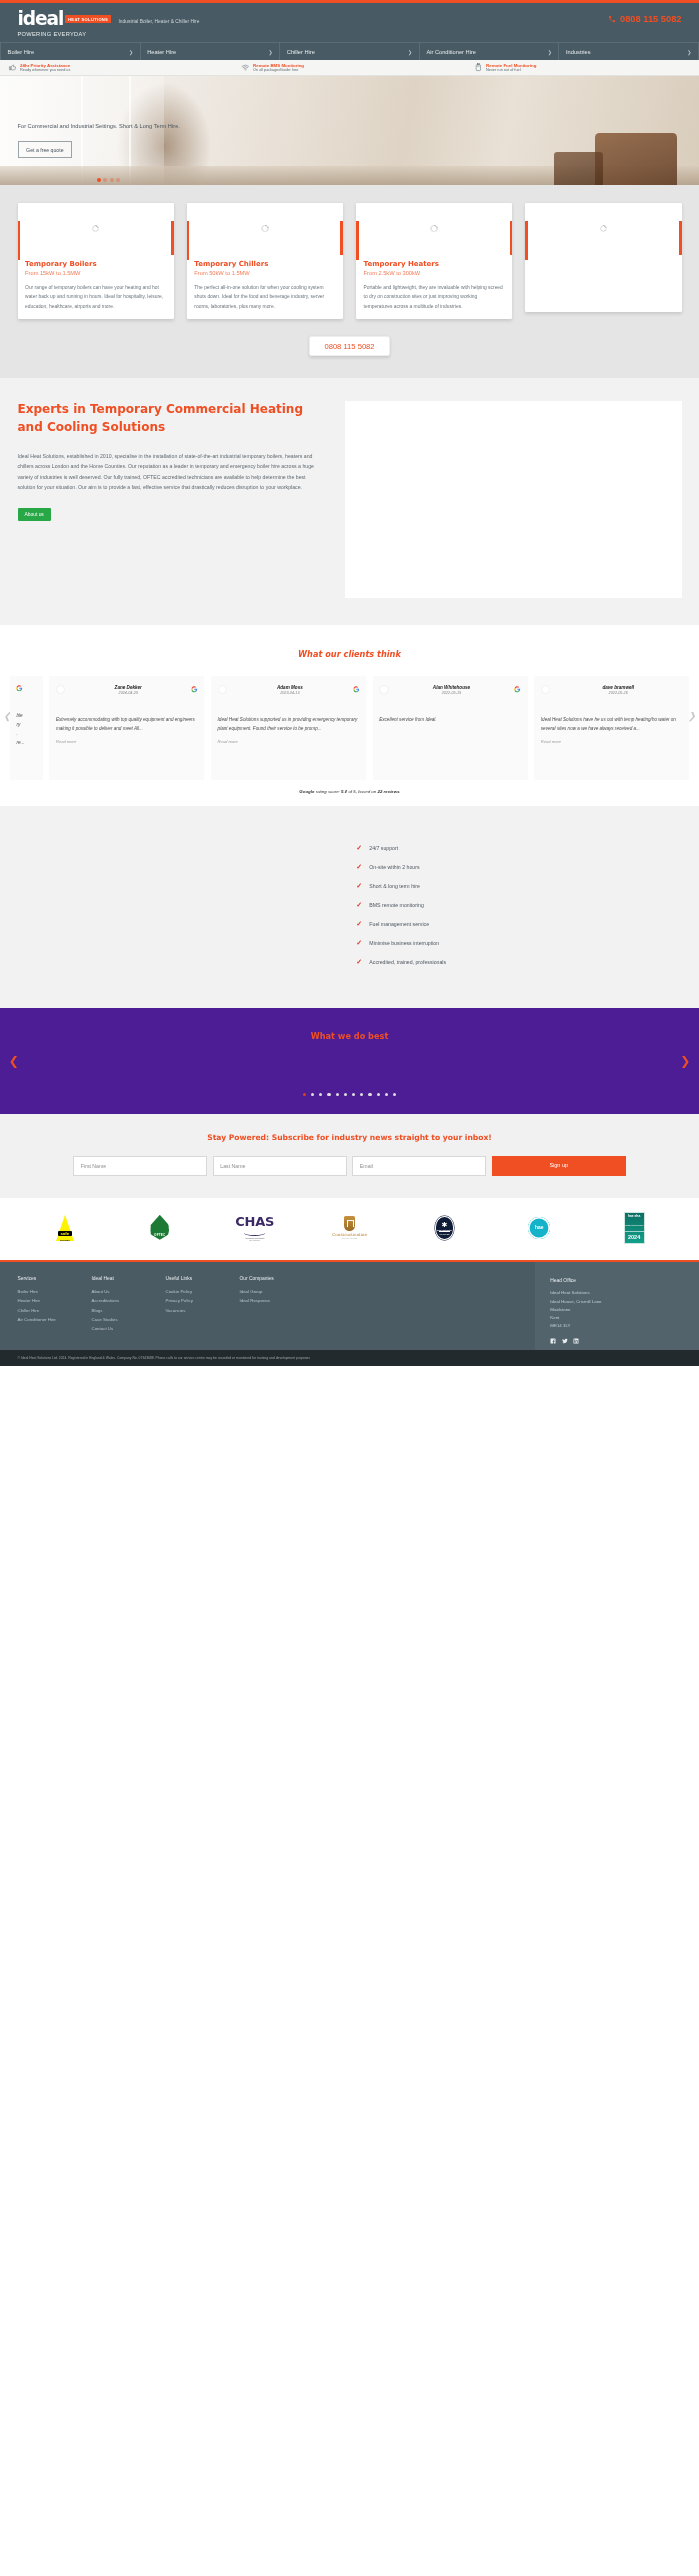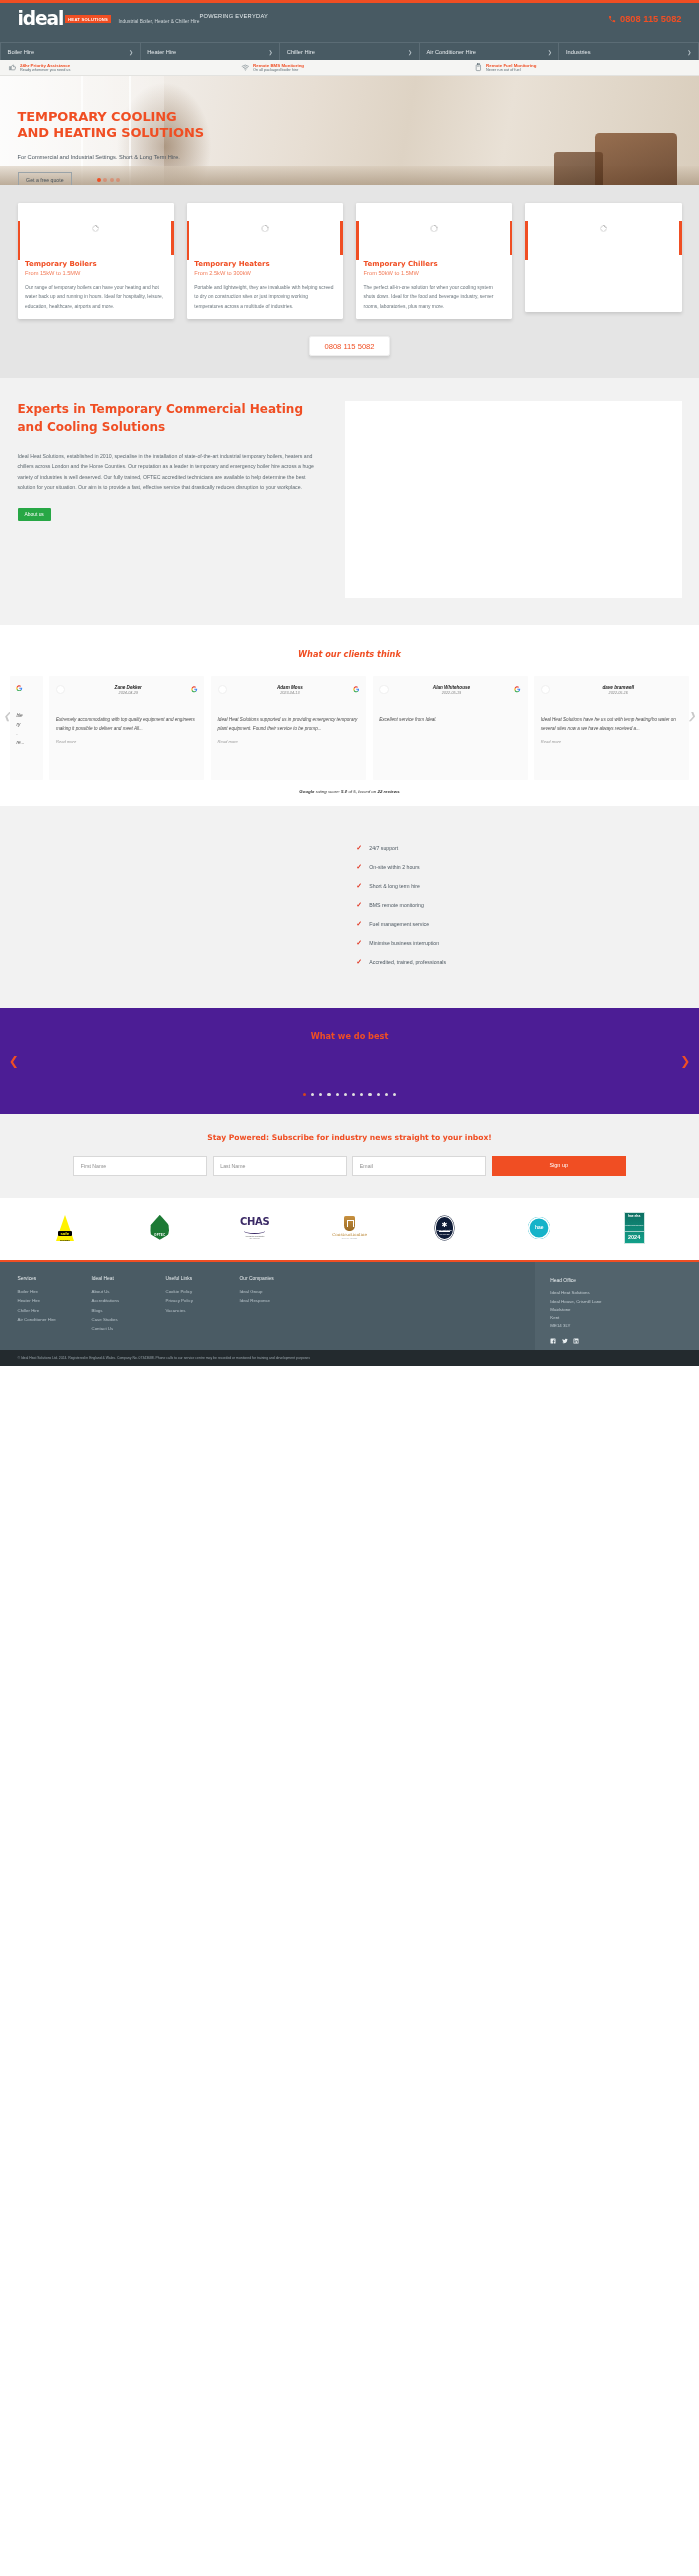--- a/index.html
+++ b/index.html
@@ -10,21 +10,21 @@
     color:#333;
     -webkit-font-smoothing:antialiased;
   }
   .page{width:699px;position:relative;}
 
   
   .top-stripe{height:3.3px;background:#f04e23;width:100%;}
 
   
   .header{background:#485a63;height:39px;position:relative;display:flex;align-items:flex-start;}
-  .logo-block{margin-left:17.5px;margin-top:6.6px;display:flex;flex-direction:row;}
+  .logo-block{margin-left:17.5px;margin-top:6.6px;display:flex;flex-direction:column;}
   .logo-row{display:flex;align-items:center;}
   .logo-word{
     font-family:"DejaVu Sans", sans-serif;
     font-weight:bold;font-size:18.6px;color:#fff;letter-spacing:-1.1px;line-height:1;
     position:relative;
   }
   .logo-badge{
     background:#f04e23;color:#fff;font-size:4.1px;font-weight:bold;
     padding:1.6px 2.7px;margin-left:2.2px;letter-spacing:0.3px;white-space:nowrap;
   }
@@ -188,21 +188,21 @@
   .gs-reg{position:absolute;left:1.1px;bottom:0;width:16.4px;text-align:center;font-size:1.9px;color:#000;font-weight:bold;}
 
   
   .of{width:18.6px;height:26px;position:relative;}
   .of-leaf{width:18.6px;height:25px;background:#1d7a35;border-radius:50% 50% 50% 50% / 62% 62% 38% 38%;
     clip-path:polygon(50% 0,100% 42%,100% 78%,50% 100%,0 78%,0 42%);}
   .of-txt{position:absolute;left:0;right:0;bottom:3.8px;text-align:center;color:#fff;font-size:3.1px;font-weight:bold;letter-spacing:0.2px;}
 
   
   .chas{text-align:center;}
-  .chas-w{color:#3b2a66;font-family:"DejaVu Sans",sans-serif;font-weight:bold;font-size:10px;letter-spacing:-0.3px;}
+  .chas-w{color:#3b2a66;font-family:"DejaVu Sans",sans-serif;font-weight:bold;font-size:13px;letter-spacing:-0.3px;}
   .chas-arc{width:21px;height:6px;border-bottom:1.4px solid #3b2a66;border-radius:0 0 50% 50%;margin:0.5px auto 0;}
   .chas-s1{font-size:2px;color:#555;margin-top:1.1px;}
   .chas-s2{font-size:1.9px;color:#777;}
 
   
   .cl{text-align:center;}
   .cl-badge{width:11.5px;height:14.7px;margin:0 auto;background:linear-gradient(180deg,#c8913f,#9a6a24);
     border-radius:1.6px 1.6px 40% 40%;position:relative;}
   .cl-badge::after{content:"";position:absolute;left:3.3px;top:3.8px;width:4.9px;height:6.6px;
     border:0.9px solid #fff;border-bottom:none;}
@@ -327,24 +327,20 @@
 
   <div class="hero">
     <div class="hero-bg"></div>
     <div class="hero-glass"></div>
     <div class="hero-glassbar" style="left:81px"></div>
     <div class="hero-glassbar" style="left:129px"></div>
     <div class="hero-desk"></div>
     <div class="hero-chair"></div>
     <div class="hero-chair2"></div>
     <div class="hero-inner">
-      <div class="hero-h1">
-        <div>TEMPORARY COOLING</div>
-        <div>AND HEATING SOLUTIONS</div>
-      </div>
       <div class="hero-sub">For Commercial and Industrial Settings. Short &amp; Long Term Hire.</div>
       <div class="hero-btn">Get a free quote</div>
     </div>
     <div class="hero-dots">
       <span class="hero-dot on"></span>
       <span class="hero-dot"></span>
       <span class="hero-dot"></span>
       <span class="hero-dot"></span>
     </div>
   </div>
@@ -365,36 +361,36 @@
         </div>
       </div>
 
       <div class="card">
         <div class="card-img">
           <span class="card-bar-l"></span>
           <span class="card-bar-r"></span>
           <span class="spinner"></span>
         </div>
         <div class="card-body">
-          <div class="card-title">Temporary Heaters</div>
-          <div class="card-range">From 2.5kW to 300kW</div>
-          <div class="card-desc">Portable and lightweight, they are invaluable with helping screed to dry on construction sites or just improving working temperatures across a multitude of industries.</div>
+          <div class="card-title">Temporary Chillers</div>
+          <div class="card-range">From 50kW to 1.5MW</div>
+          <div class="card-desc">The perfect all-in-one solution for when your cooling system shuts down. Ideal for the food and beverage industry, server rooms, laboratories, plus many more.</div>
         </div>
       </div>
 
       <div class="card">
         <div class="card-img">
           <span class="card-bar-l"></span>
           <span class="card-bar-r"></span>
           <span class="spinner"></span>
         </div>
         <div class="card-body">
-          <div class="card-title">Temporary Chillers</div>
-          <div class="card-range">From 50kW to 1.5MW</div>
-          <div class="card-desc">The perfect all-in-one solution for when your cooling system shuts down. Ideal for the food and beverage industry, server rooms, laboratories, plus many more.</div>
+          <div class="card-title">Temporary Heaters</div>
+          <div class="card-range">From 2.5kW to 300kW</div>
+          <div class="card-desc">Portable and lightweight, they are invaluable with helping screed to dry on construction sites or just improving working temperatures across a multitude of industries.</div>
         </div>
       </div>
 
       <div class="card">
         <div class="card-img">
           <span class="card-bar-l"></span>
           <span class="card-bar-r"></span>
           <span class="spinner"></span>
         </div>
       </div>

